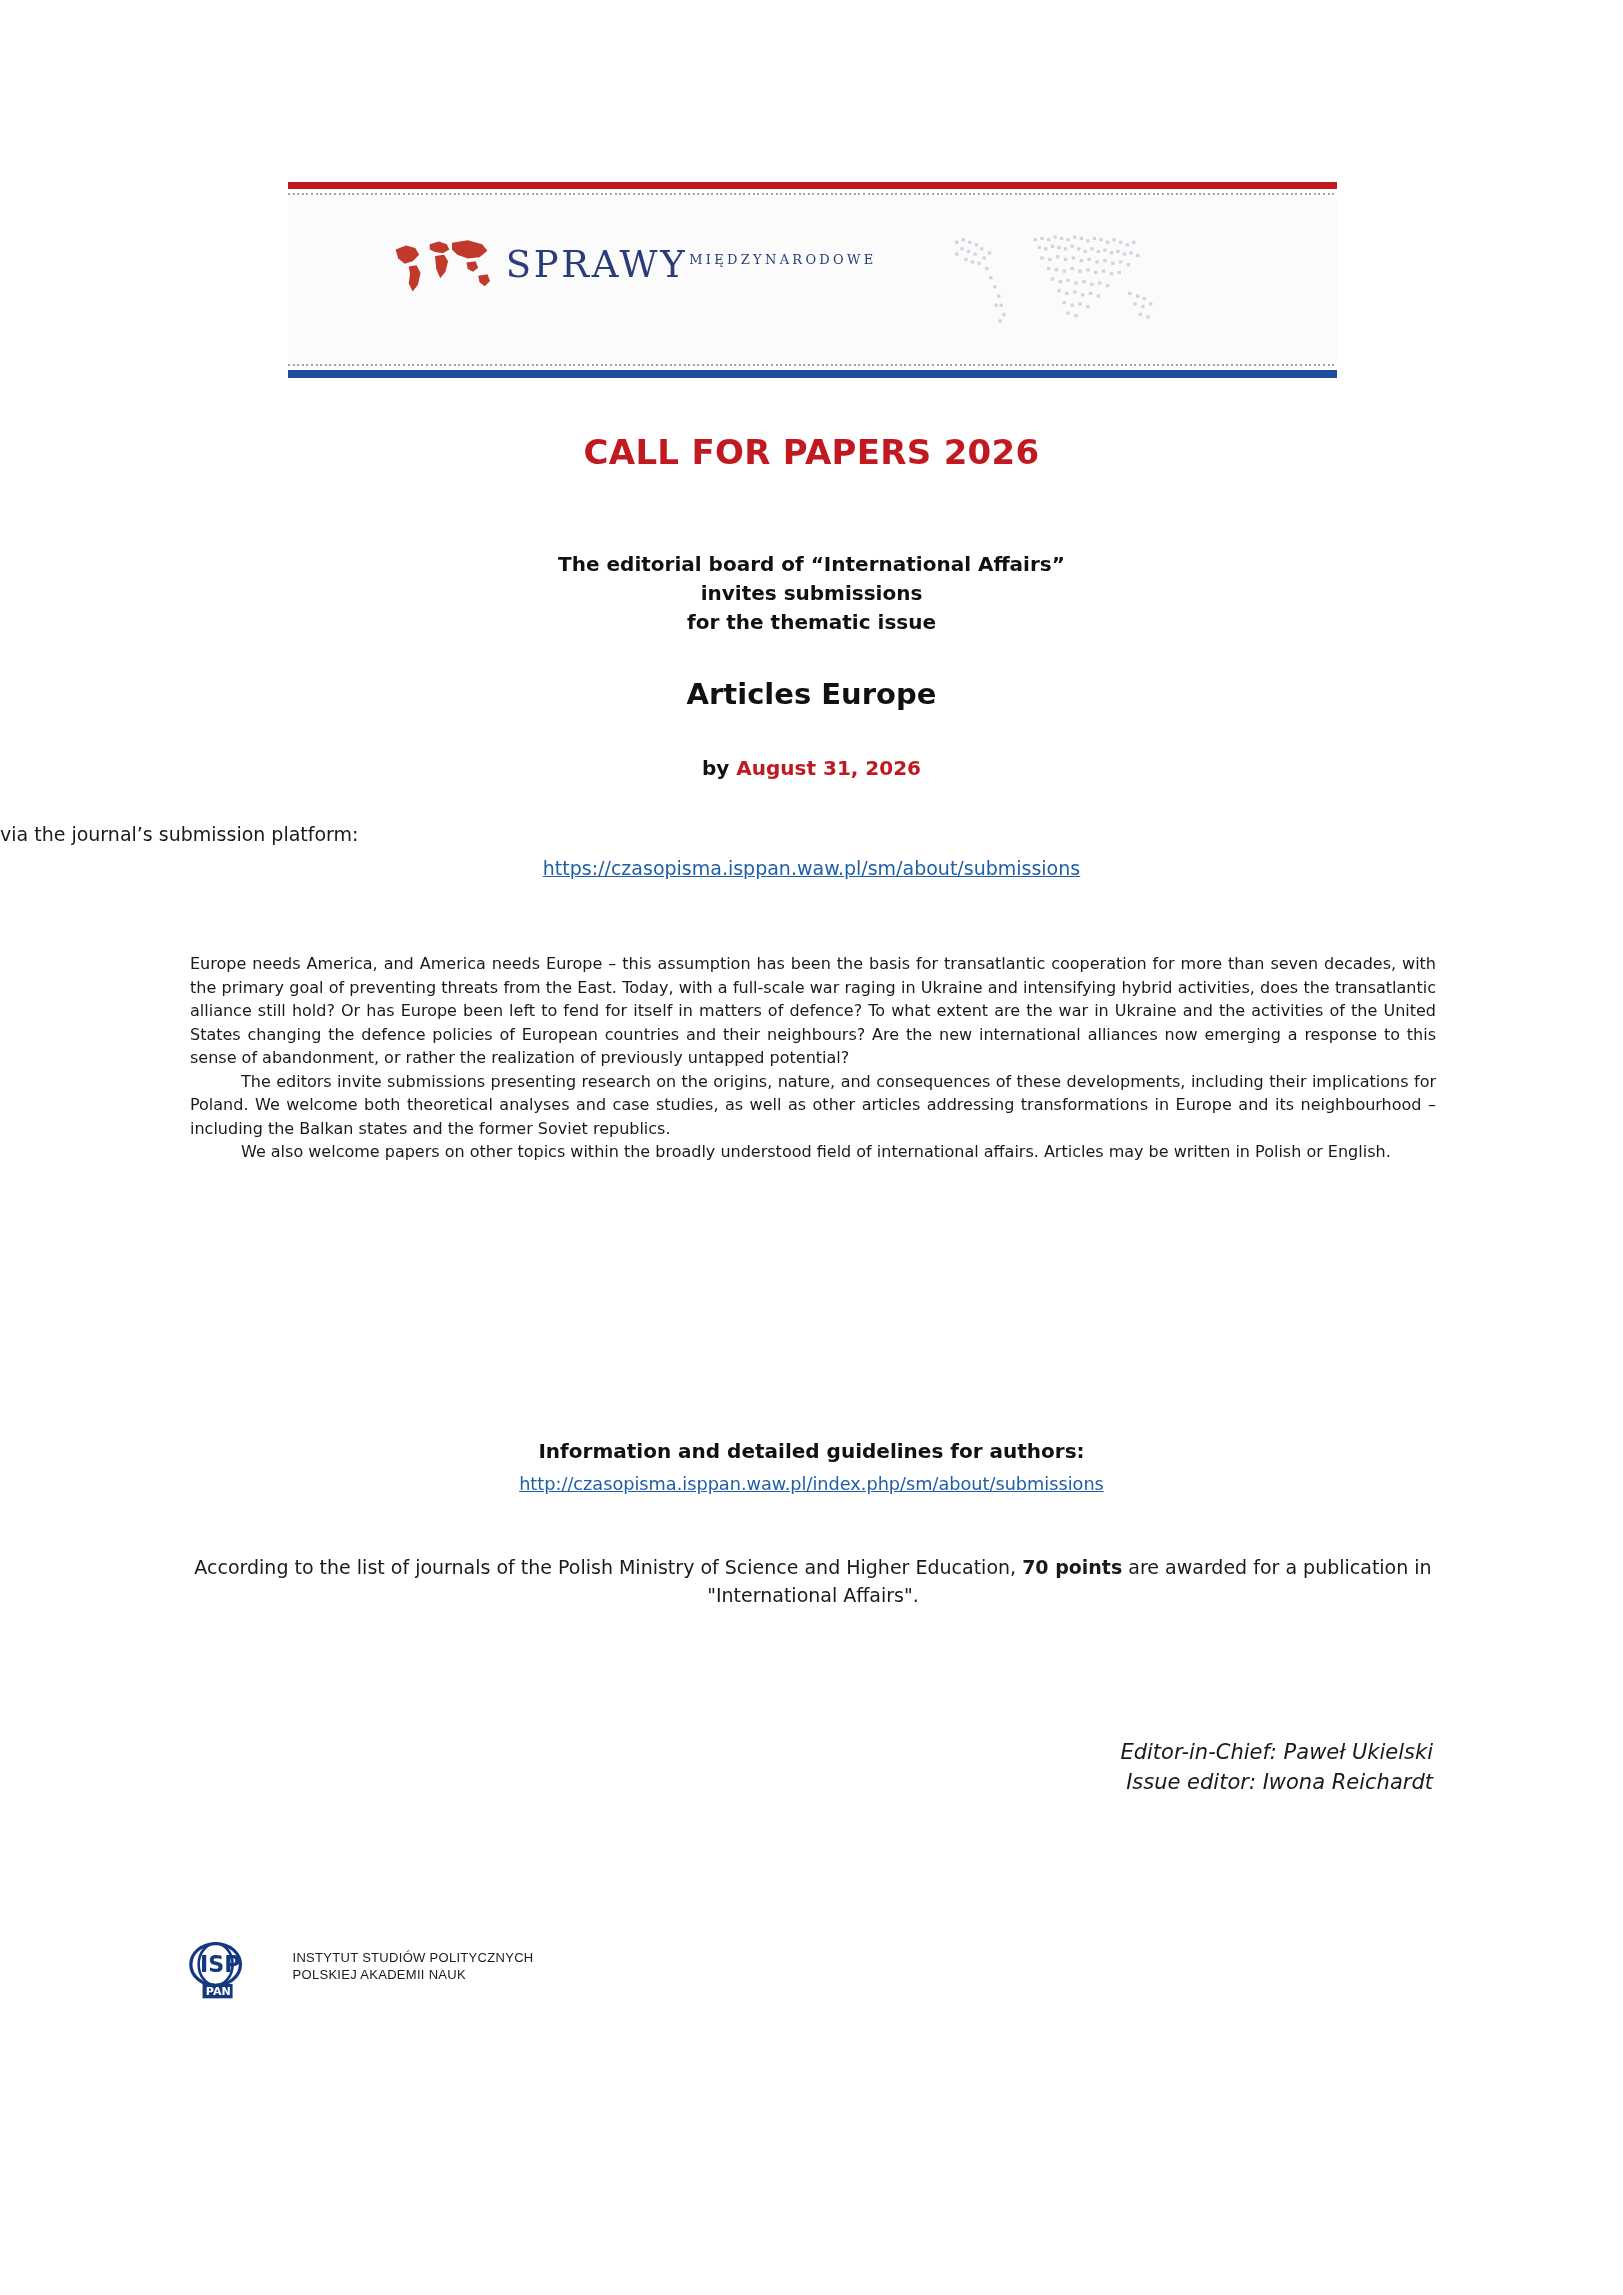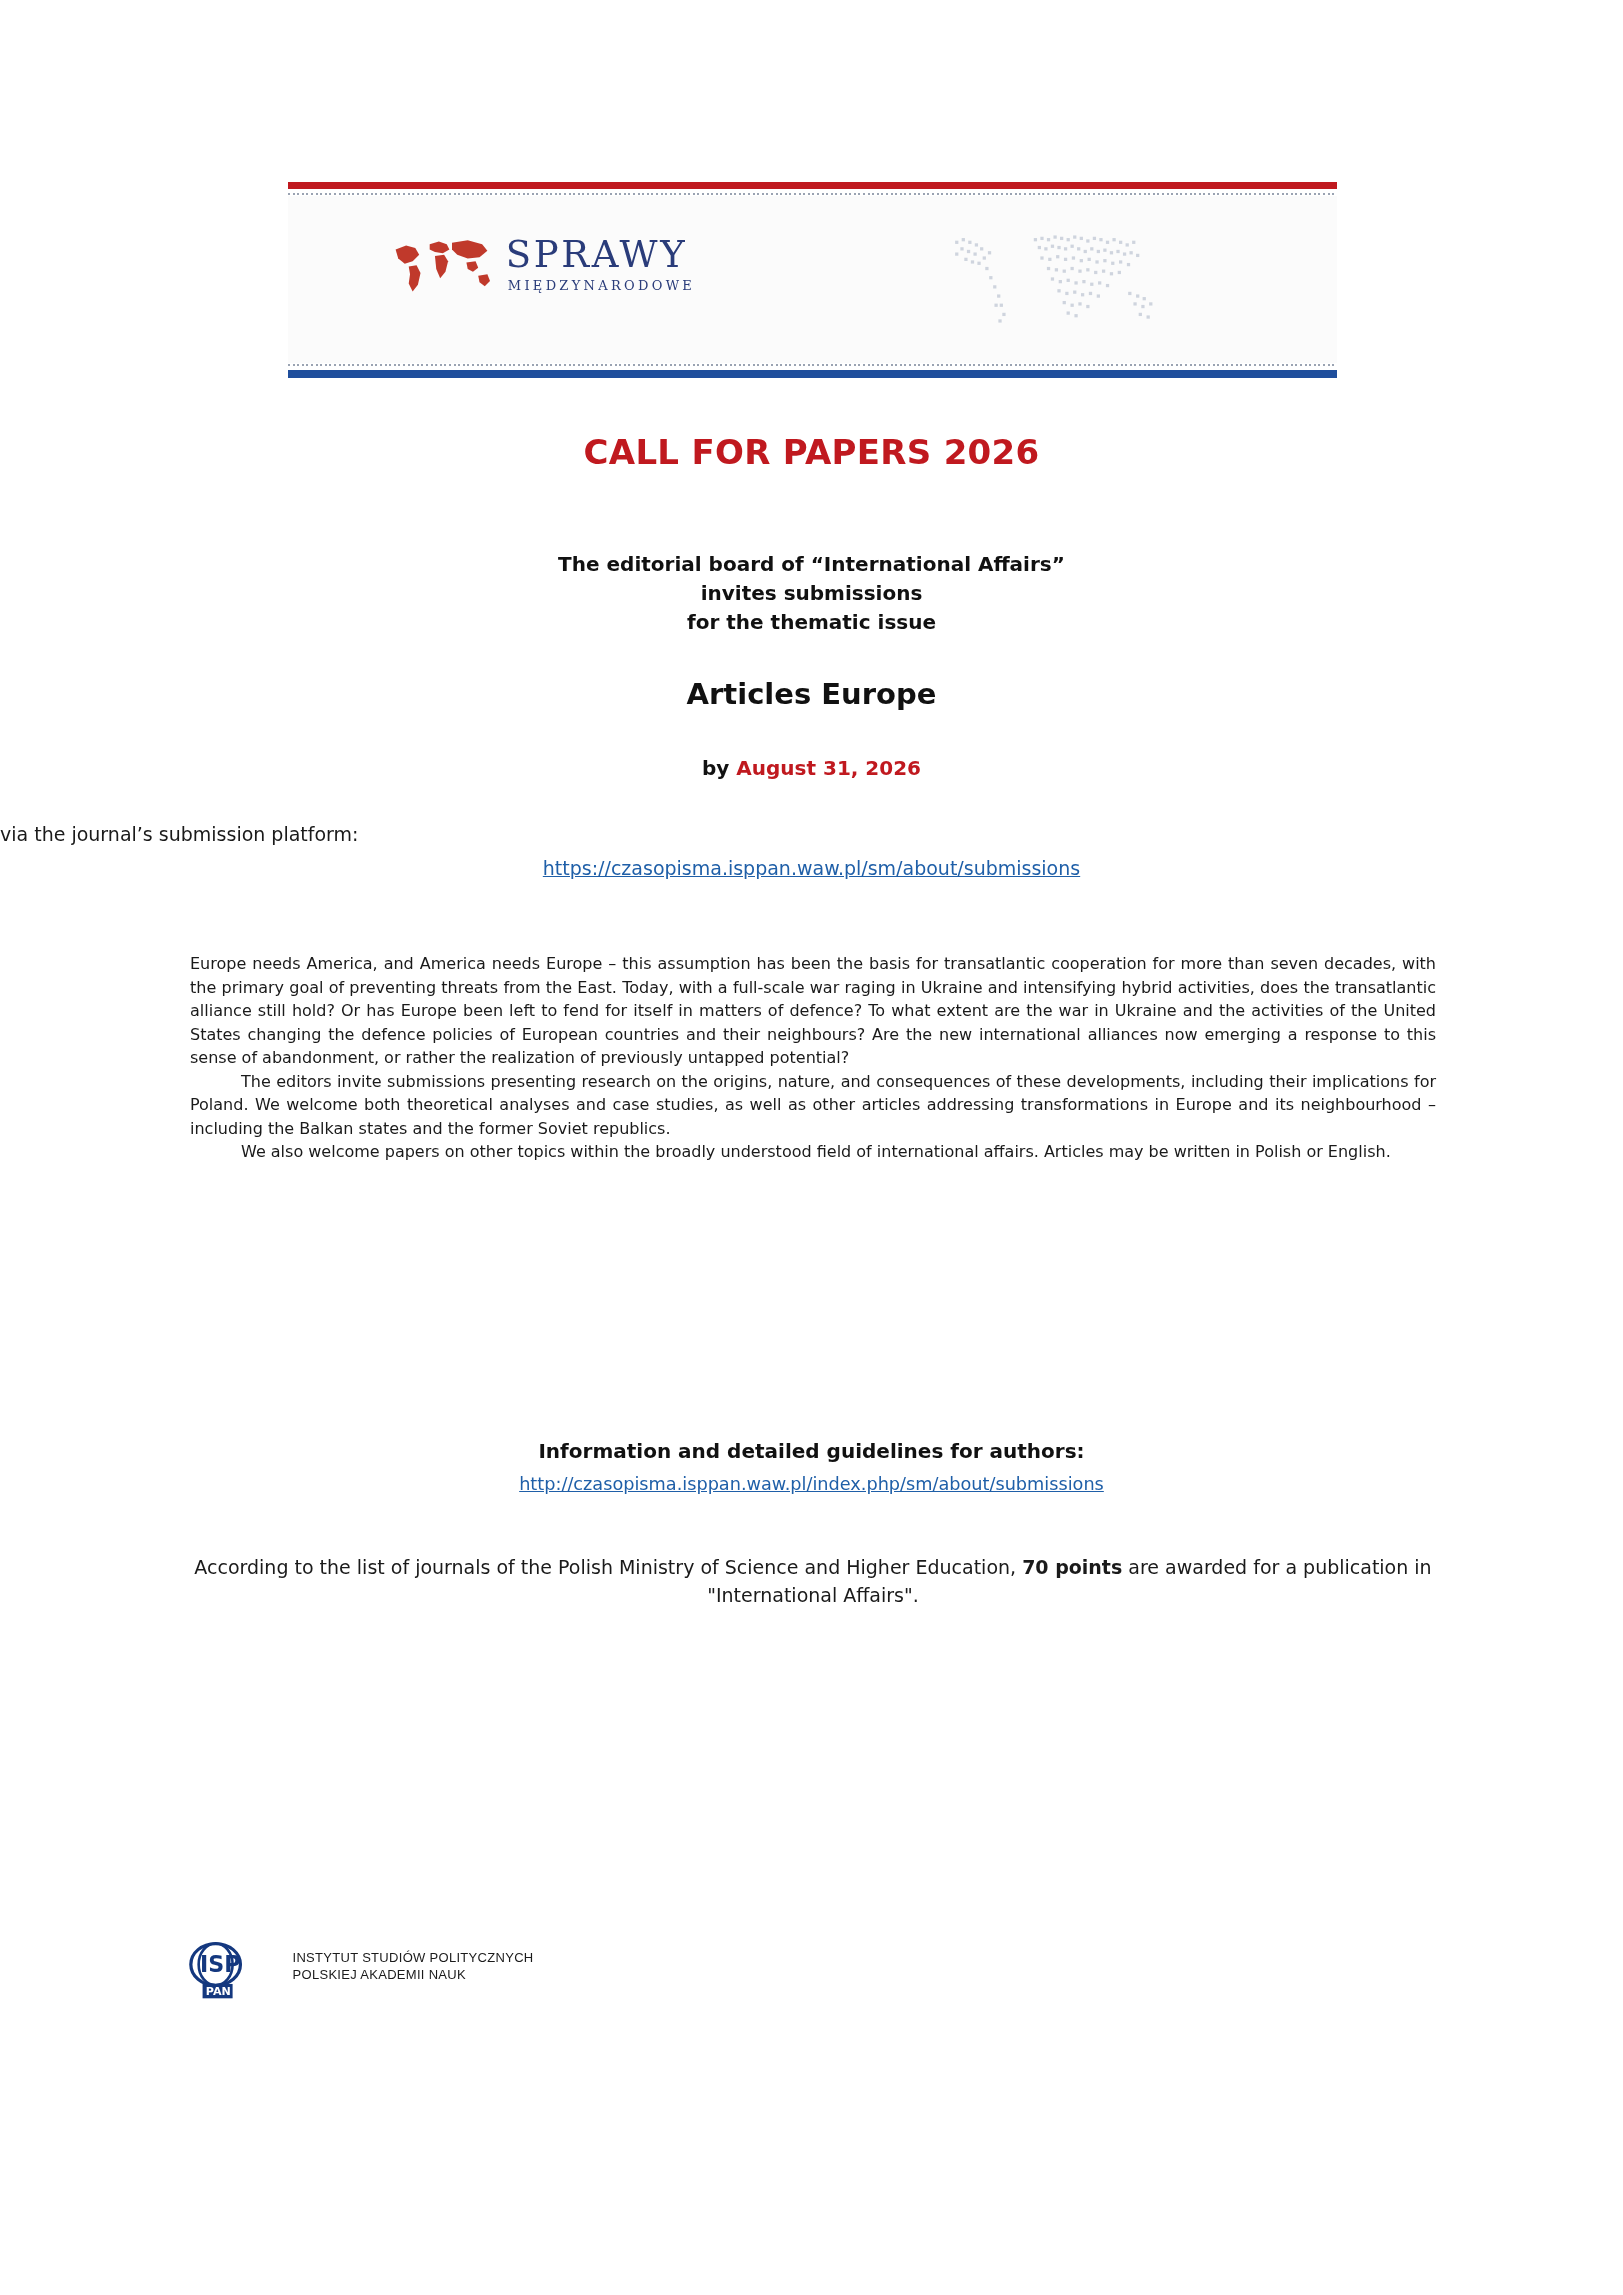--- a/index.html
+++ b/index.html
@@ -75,21 +75,20 @@
     align-items: center;
   }
   .mast-map-red {
     width: 105px;
     height: 59px;
     margin-right: 11.8px;
     position: relative;
   }
   .mast-title-block {
     display: flex;
-    flex-direction: column;
     justify-content: center;
   }
   .mast-title {
     font-family: "DejaVu Serif", serif;
     font-size: 37px;
     letter-spacing: 2.6px;
     color: #2a3c7a;
     line-height: 1;
   }
   .mast-sub {
@@ -426,20 +425,24 @@
     <p>Europe needs America, and America needs Europe – this assumption has been the basis for transatlantic cooperation for more than seven decades, with the primary goal of preventing threats from the East. Today, with a full-scale war raging in Ukraine and intensifying hybrid activities, does the transatlantic alliance still hold? Or has Europe been left to fend for itself in matters of defence? To what extent are the war in Ukraine and the activities of the United States changing the defence policies of European countries and their neighbours? Are the new international alliances now emerging a response to this sense of abandonment, or rather the realization of previously untapped potential?</p>
     <p class="indent">The editors invite submissions presenting research on the origins, nature, and consequences of these developments, including their implications for Poland. We welcome both theoretical analyses and case studies, as well as other articles addressing transformations in Europe and its neighbourhood – including the Balkan states and the former Soviet republics.</p>
     <p class="indent">We also welcome papers on other topics within the broadly understood field of international affairs. Articles may be written in Polish or English.</p>
   </div>
 
   <div class="guidelines-head">Information and detailed guidelines for authors:</div>
   <a class="guidelines-link" href="#">http://czasopisma.isppan.waw.pl/index.php/sm/about/submissions</a>
 
   <div class="points-note"><span>According to the list of journals of the Polish Ministry of Science and Higher Education, </span><b>70 points</b><span> are awarded for a publication in "International Affairs".</span></div>
 
+  <div class="signatures">
+    <div>Editor-in-Chief: Paweł Ukielski</div>
+    <div>Issue editor: Iwona Reichardt</div>
+  </div>
 
   <div class="footer">
     <div class="isp-mark">
       <svg viewBox="0 0 118 104" width="77" height="68" aria-hidden="true">
         <ellipse cx="50" cy="48" rx="38" ry="32" fill="none" stroke="#14387f" stroke-width="5"></ellipse>
         <ellipse cx="50" cy="48" rx="26" ry="32" fill="none" stroke="#14387f" stroke-width="4"></ellipse>
         <text x="26" y="60" font-family="DejaVu Sans, sans-serif" font-size="34" font-weight="bold" fill="#14387f">ISP</text>
         <rect x="30" y="78" width="46" height="22" fill="#14387f"></rect>
         <text x="35" y="95" font-family="DejaVu Sans, sans-serif" font-size="17" font-weight="bold" fill="#ffffff">PAN</text>
       </svg>

